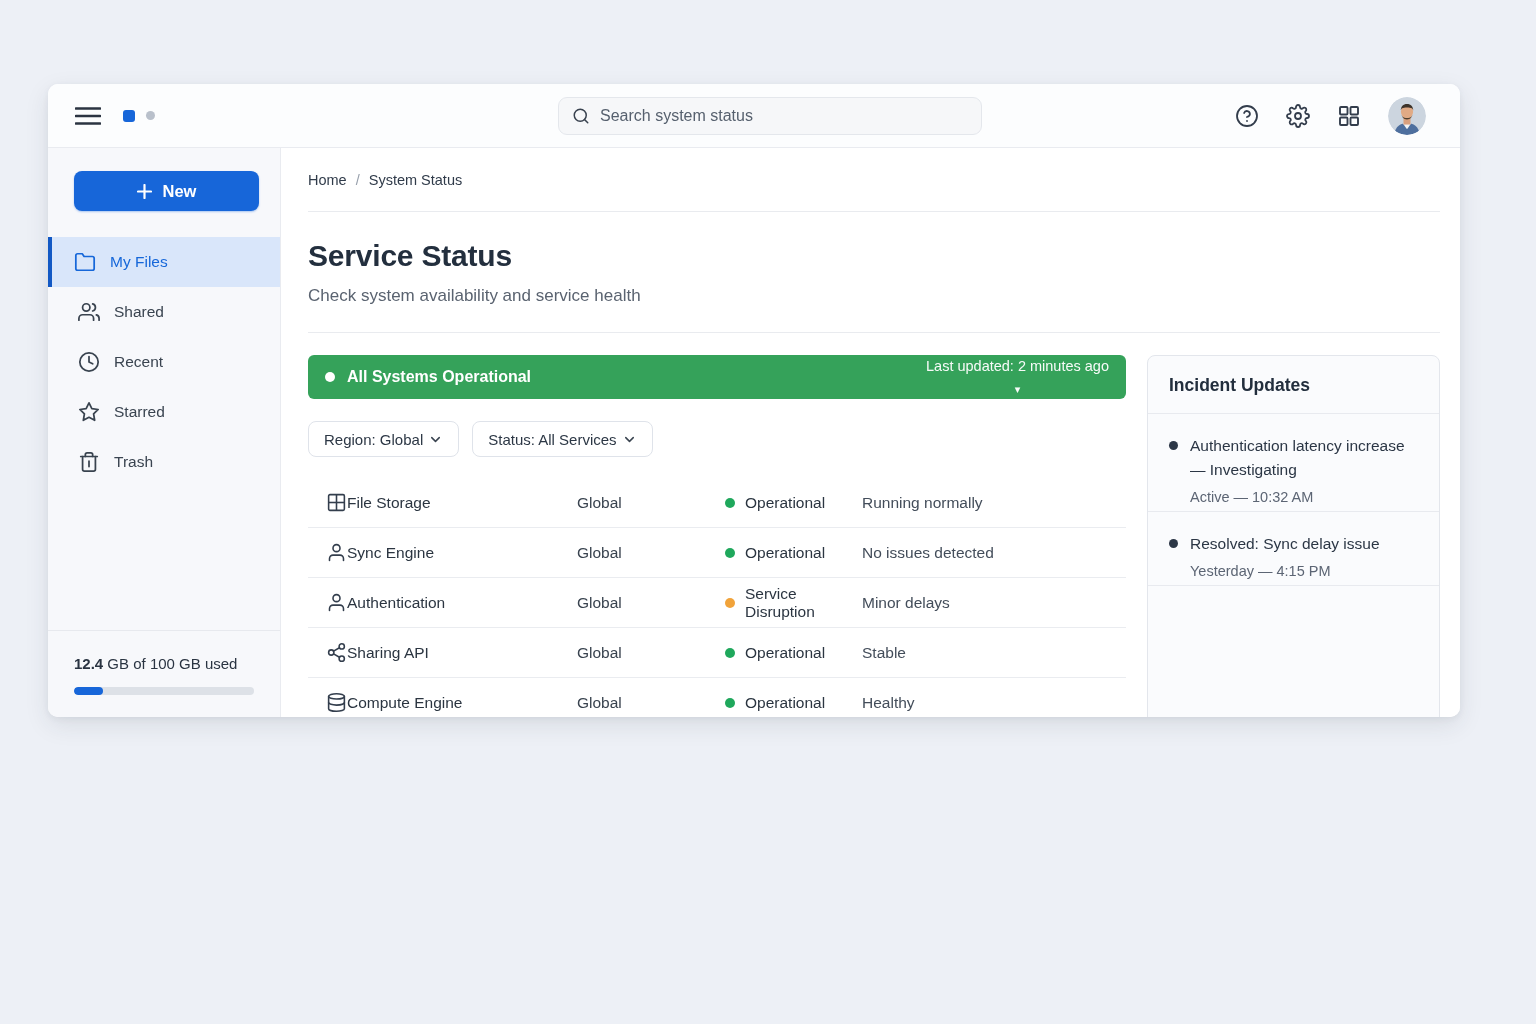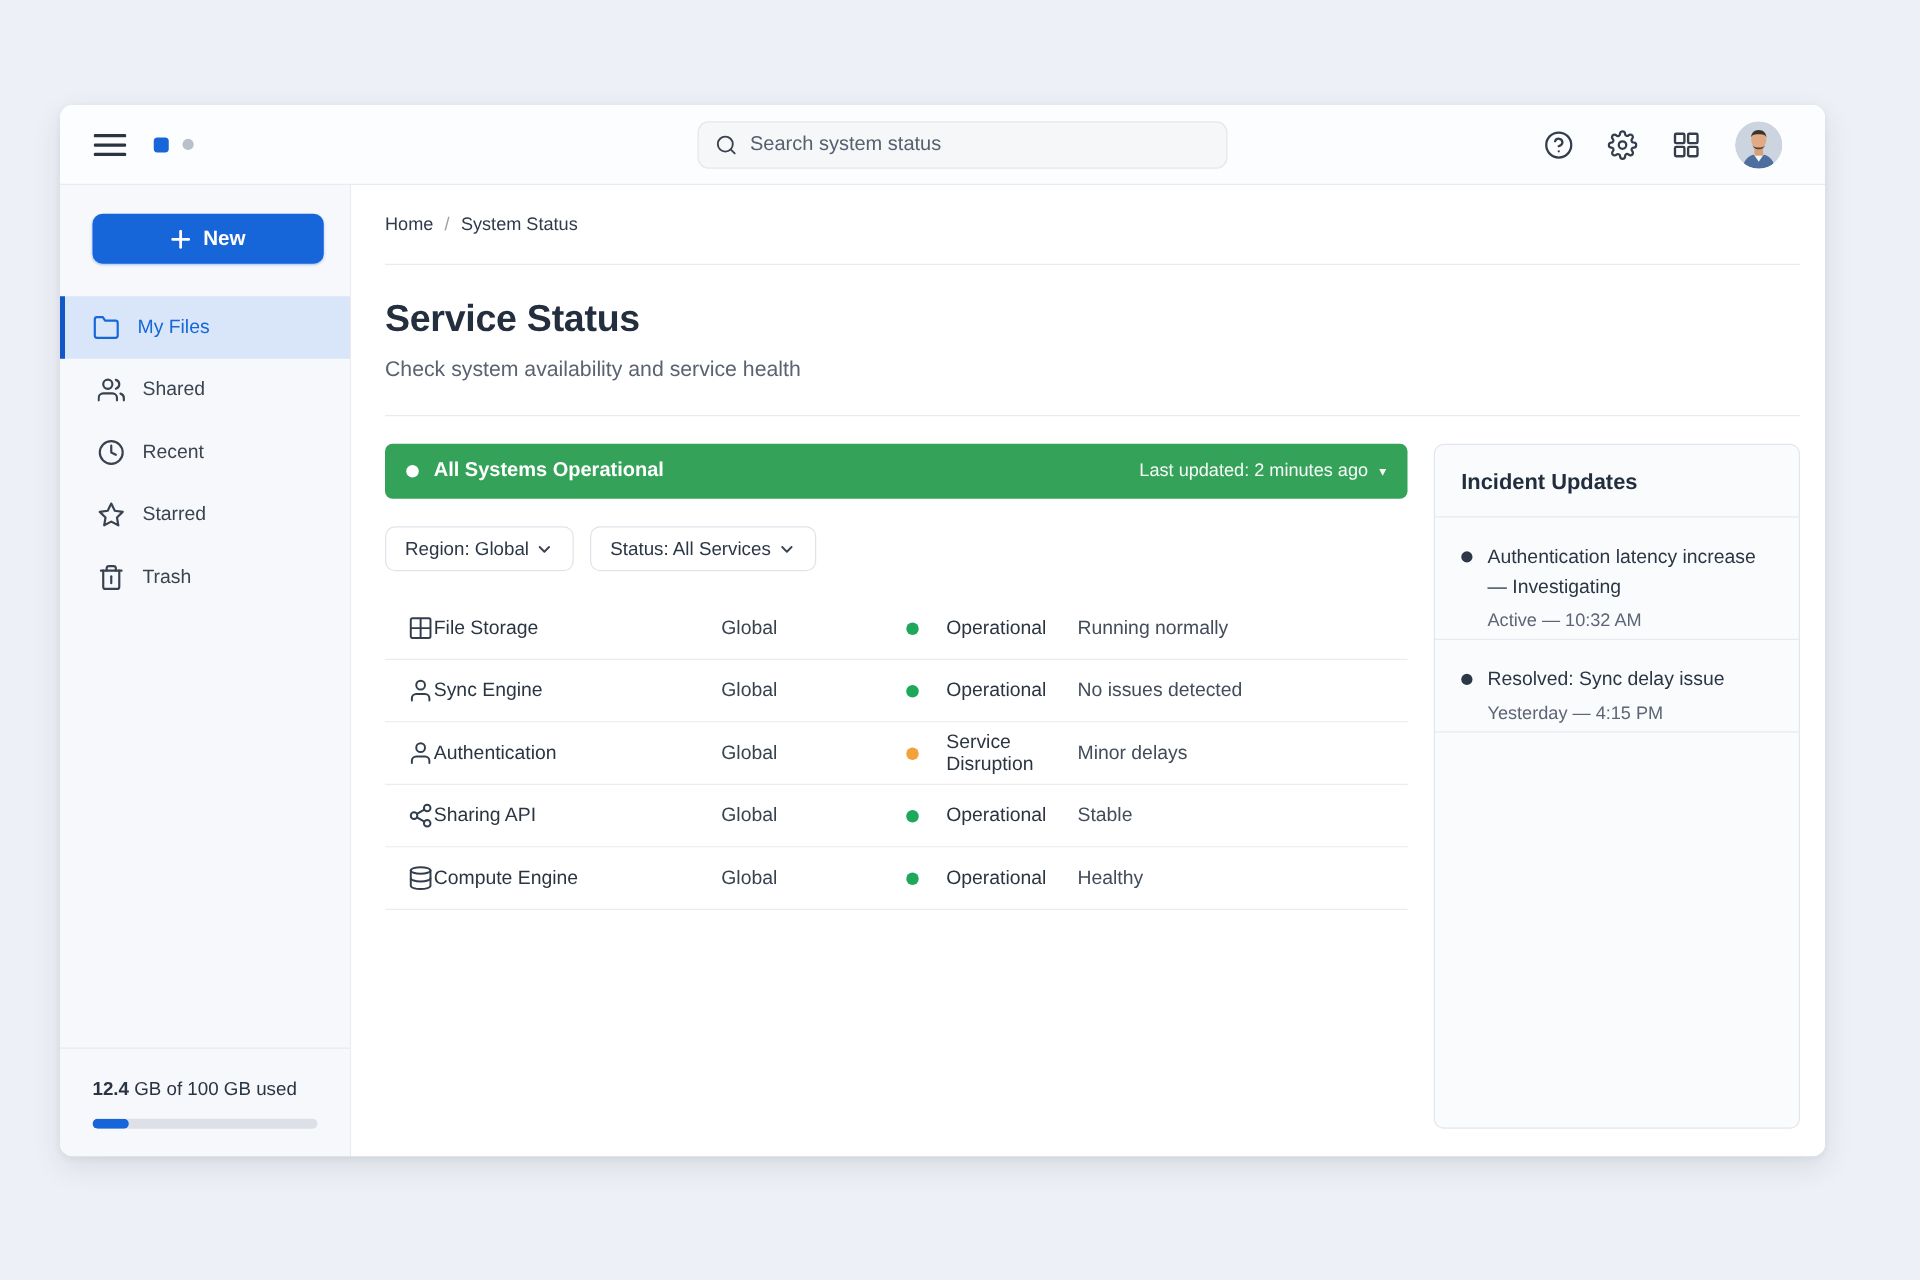--- a/index.html
+++ b/index.html
@@ -8,21 +8,21 @@
     font-family:"Liberation Sans", sans-serif;
     background:#edf0f6;
     position:relative;
     overflow:hidden;
     color:#2b3541;
   }
   svg { display:block; }
 
   .app-card {
     position:absolute; left:48px; top:84px;
-    width:1412px; height:841px;
+    width:1412px; height:633px;
     background:#ffffff; border-radius:10px;
     box-shadow:0 8px 24px rgba(35,47,62,.10), 0 2px 6px rgba(35,47,62,.06);
     display:flex; flex-direction:column; overflow:hidden;
   }
 
   
   .topbar {
     height:64px; flex:0 0 64px;
     background:#fcfdfe; border-bottom:1px solid #e9ebf0;
     display:flex; align-items:center;
@@ -114,21 +114,21 @@
 
   
   .status-banner {
     height:44px; border-radius:6px; background:#35a25a;
     display:flex; align-items:center; justify-content:space-between;
     padding:0 17px; color:#ffffff; cursor:pointer;
   }
   .banner-left { display:flex; align-items:center; gap:12px; }
   .banner-dot { width:10px; height:10px; border-radius:50%; background:#ffffff; }
   .banner-label { font-size:16px; font-weight:700; }
-  .banner-right { display:flex; align-items:center; gap:9px; font-size:14.5px; color:rgba(255,255,255,.96); }
+  .banner-right { display:flex; align-items:center; gap:9px; font-size:14.5px; color:rgba(255,255,255,.96);flex-direction:column; }
   .banner-caret { font-size:11px; }
 
   
   .filters { margin-top:22px; display:flex; gap:13px; }
   .filter-btn {
     height:36px; background:#ffffff; border:1px solid #dfe3ea; border-radius:8px;
     display:flex; align-items:center; gap:5px; padding:0 15px;
     font-family:"Liberation Sans", sans-serif;
     font-size:15px; color:#2c3745; cursor:pointer;
   }
@@ -145,21 +145,21 @@
   .t-head .h-status { border-left:1px solid #d8dce3; padding-left:16px; height:22px; display:flex; align-items:center; }
   .t-row {
     display:grid; grid-template-columns:251px 132px 153px 1fr;
     height:50px; align-items:center; padding:0 18px;
     border-bottom:1px solid #eaecf0; font-size:15.5px;
     background:#ffffff; cursor:default;
   }
   .cell-name { display:flex; align-items:center; color:#2b3541; }
   .cell-name .row-icon { color:#333e4d; }
   .cell-region { color:#39434f; }
-  .cell-status { display:flex; align-items:center; gap:22px; color:#2b3541; padding-left:16px; }
+  .cell-status { display:flex; align-items:center; gap:10px; color:#2b3541; padding-left:16px; }
   .status-dot { width:10px; height:10px; border-radius:50%; flex:0 0 10px; }
   .cell-details { color:#434d5a; }
 
   
   .incident-panel {
     width:293px; flex:0 0 293px; height:548px;
     background:#fafbfd; border:1px solid #e3e6ec; border-radius:8px;
     overflow:hidden;
   }
   .incident-header {

